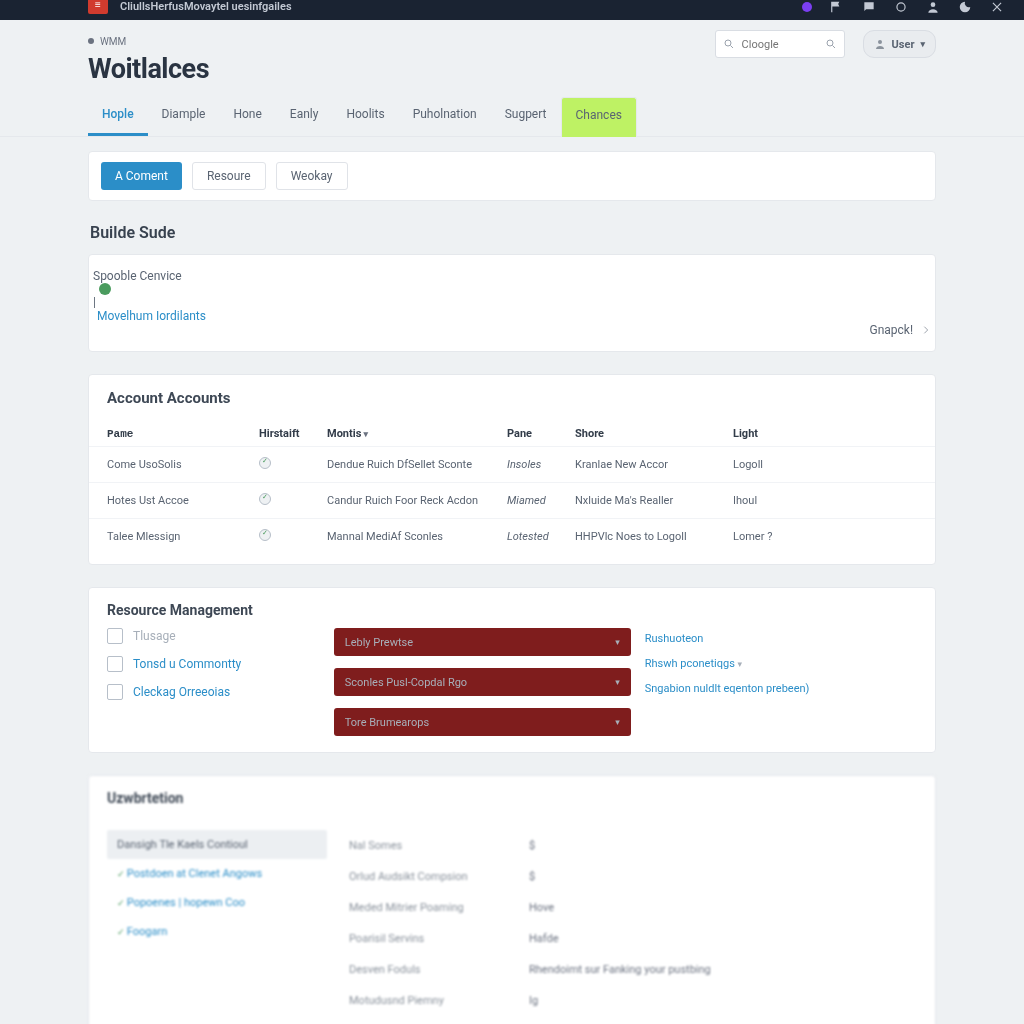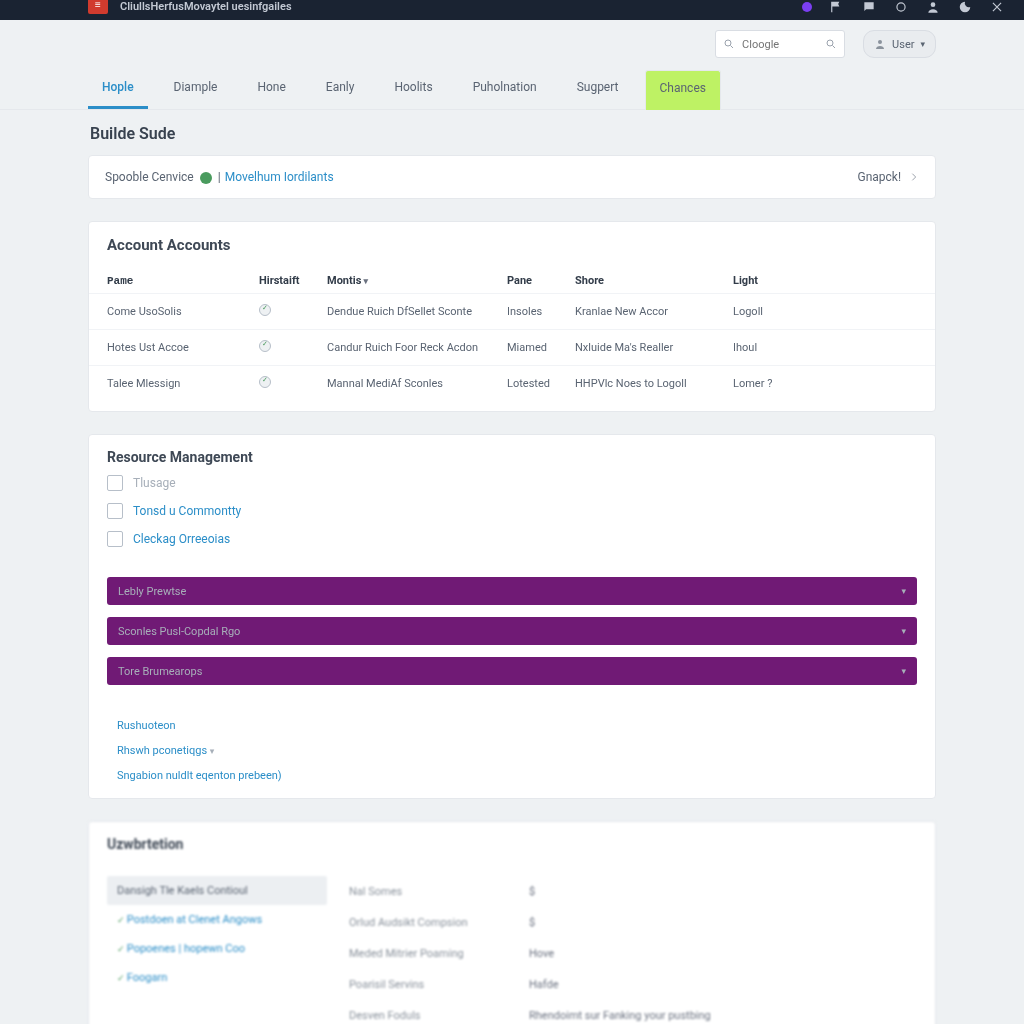--- a/index.html
+++ b/index.html
@@ -15,61 +15,61 @@
 .header-area { padding: 10px 88px 0 88px; display:flex; align-items:flex-start;}
 .crumb-dot { width:6px; height:6px; border-radius:50%; background:#6b7280; display:inline-block; margin-right:6px; vertical-align:middle;}
 .crumb { font-size:10px; color:#6b7280; }
 .page-title { font-size:27px; font-weight:700; color:#2a3442; margin-top:4px; letter-spacing:-0.5px;}
 
 .search-wrap { margin-left:auto; display:flex; align-items:center; gap:18px; }
 .search-box { position:relative; }
 .search-box input { width:130px; height:28px; border:1px solid #d9dde3; border-radius:3px; padding:0 28px 0 26px; font-size:11px; color:#6b7280;}
 .search-box .mag { position:absolute; left:8px; top:8px; }
 .search-box .mag2 { position:absolute; right:8px; top:8px; }
-.user-pill { height:28px; background:#e9ecef; border:1px solid #d9dde3; border-radius:11px; display:flex; align-items:center; padding:0 10px; gap:6px; font-size:11px; color:#5a6472;}
-
-.tabs { display:flex; gap:12px; padding: 12px 88px 0 88px; border-bottom:1px solid #e5e8ec; background:transparent; position:relative;}
+.user-pill { height:28px; background:#e9ecef; border:1px solid #d9dde3; border-radius:11px; display:flex; align-items:center; padding:0 10px; gap:6px; font-size:11px; color:#5a6472;font-weight:bold;}
+
+.tabs { display:flex; gap:0; padding: 12px 88px 0 88px; border-bottom:1px solid #e5e8ec; background:transparent; position:relative;}
 .tab { padding:10px 14px 12px; font-size:12px; color:#5a6472; cursor:pointer;}
 .tab.active { color:#2b8ec8; border-bottom:3px solid #2b8ec8; font-weight:500;}
 .tab.raised { background:#bef264; border:1px solid #e5e8ec; border-bottom:none; border-radius:3px 3px 0 0; margin-bottom:-1px;}
 
 .content { padding: 14px 88px 40px 88px; }
 
 .btn-row { background:#fff; border:1px solid #e5e8ec; border-radius:4px; padding:10px 12px; display:flex; gap:10px; margin-bottom:22px;}
 .btn { height:28px; padding:0 14px; border-radius:3px; font-size:12px; display:flex; align-items:center; cursor:pointer; border:none;}
 .btn.primary { background:#2b8ec8; color:#fff; }
 .btn.ghost { background:#fff; border:1px solid #e0e3e8; color:#5a6472;}
 
 .section-title { font-size:16px; font-weight:600; color:#38424f; margin:0 0 12px 2px;}
 
 .card { background:#fff; border:1px solid #e5e8ec; border-radius:4px; margin-bottom:22px;}
-.strip { padding:14px 16px; display:flex; align-items:flex-end; font-size:12px;}
+.strip { padding:14px 4px; display:flex; align-items:flex-start; font-size:12px;flex-direction:column;}
 .strip .lbl { color:#5a6472; }
 .strip .globe { width:12px;height:12px;border-radius:50%;background:#4a9b5e; margin:0 6px; display:inline-block;}
 .strip .lnk { color:#2b8ec8; }
 .strip .right { margin-left:auto; display:flex; align-items:center; gap:8px; color:#5a6472;}
 
 .tbl { width:100%; border-collapse:collapse;}
 .tbl th { text-align:left; font-size:11px; font-weight:700; color:#323c49; padding:10px 0 6px 0;}
 .tbl th:first-child, .tbl td:first-child{ padding-left:18px;}
 .tbl td { font-size:11px; color:#5a6472; padding:10px 0; border-top:1px solid #f1f3f6;}
 .tbl .drop::after{ content:" ▾"; font-size:9px; color:#6b7280;}
 .chk { width:12px;height:12px;border-radius:50%;background:#eef1f3;border:1px solid #b7bfc9;display:inline-block; position:relative;}
 .chk::after{ content:"✓"; font-size:7px; color:#4a9b5e; position:absolute; left:2px; top:-1px;}
-.pane-link{ color:#c06a4d; }
+.pane-link{ color:#c06a4d;font-style:italic; }
 .light-muted{ color:#b4bac3; }
 
 .panel-head { padding:14px 18px 10px; font-size:14px; font-weight:700; color:#3e4855;}
-.rm-row{ display:flex; gap:30px; padding:0 18px 16px 18px;flex-direction:column;}
+.rm-row{ display:flex; gap:4px; padding:0 18px 16px 18px;}
 .rm-col{ flex:1; display:flex; flex-direction:column; gap:12px;}
 .chkrow{ display:flex; align-items:center; gap:10px; font-size:12px;}
 .chkbox{ width:16px;height:16px;border:1px solid #b7bfc9;border-radius:2px;background:#fff;}
 .chkrow.linkish span{ color:#2b8ec8;}
 .chkrow.plain span{ color:#a7afb9;}
-.selectish{ background:#701a75; border:1px solid transparent; height:28px; border-radius:3px; display:flex; align-items:center; padding:0 10px; font-size:11px; color:#a7afb9; justify-content:space-between;}
+.selectish{ background:#7f1d1d; border:1px solid transparent; height:28px; border-radius:3px; display:flex; align-items:center; padding:0 10px; font-size:11px; color:#a7afb9; justify-content:space-between;}
 .selectish .caret{ font-size:9px;}
 .linkline{ font-size:11px; color:#2b8ec8;}
 .linkline.long{ color:#2b8ec8;}
 .linkline .caret{ font-size:9px; color:#a7afb9;}
 
 .uz { display:flex; gap:22px; padding:14px 18px 20px;}
 .uz-side{ width:220px; display:flex; flex-direction:column;}
 .uz-side .itm{ padding:8px 10px; font-size:11px; border-radius:2px;}
 .uz-side .itm.sel{ background:#eceff2; color:#5a6472;}
 .uz-side .itm.lnk{ color:#2b8ec8;}
@@ -112,20 +112,24 @@
     <svg viewBox="0 0 24 24">
         <path d="M12 3a9 9 0 1 0 9 9 7 7 0 0 1-9-9z"></path>
       </svg>
     <svg viewBox="0 0 24 24">
         <path d="M5 5l14 14M19 5L5 19" stroke="#c3c9d4" stroke-width="2"></path>
       </svg>
   </div>
 </div>
 
 <div class="header-area">
+  <div>
+    <div><span class="crumb-dot"></span><span class="crumb">WMM</span></div>
+    <div class="page-title">Woitlalces</div>
+  </div>
   <div class="search-wrap">
     <div class="search-box">
       <svg class="mag" width="12" height="12" viewBox="0 0 24 24">
           <circle cx="10" cy="10" r="6" fill="none" stroke="#9aa2ad" stroke-width="2"></circle>
           <path d="M15 15l5 5" stroke="#9aa2ad" stroke-width="2"></path>
         </svg>
       <input placeholder="Cloogle" style="">
       <svg class="mag2" width="12" height="12" viewBox="0 0 24 24">
           <circle cx="10" cy="10" r="6" fill="none" stroke="#9aa2ad" stroke-width="2"></circle>
           <path d="M15 15l5 5" stroke="#9aa2ad" stroke-width="2"></path>
@@ -148,20 +152,25 @@
   <div class="tab">Hone</div>
   <div class="tab">Eanly</div>
   <div class="tab">Hoolits</div>
   <div class="tab">Puholnation</div>
   <div class="tab">Sugpert</div>
   <div class="tab raised">Chances</div>
 </div>
 
 <div class="content">
 
+  <div class="btn-row">
+    <button class="btn primary">A Coment</button>
+    <button class="btn ghost">Resoure</button>
+    <button class="btn ghost">Weokay</button>
+  </div>
 
   <div class="section-title">Builde Sude</div>
 
   <div class="card">
     <div class="strip">
       <span class="lbl">Spooble Cenvice</span>
       <span class="globe"></span>
       <span class="lbl">|</span>
       <span class="lnk" style="margin-left:4px;">Movelhum Iordilants</span>
       <span class="right">

